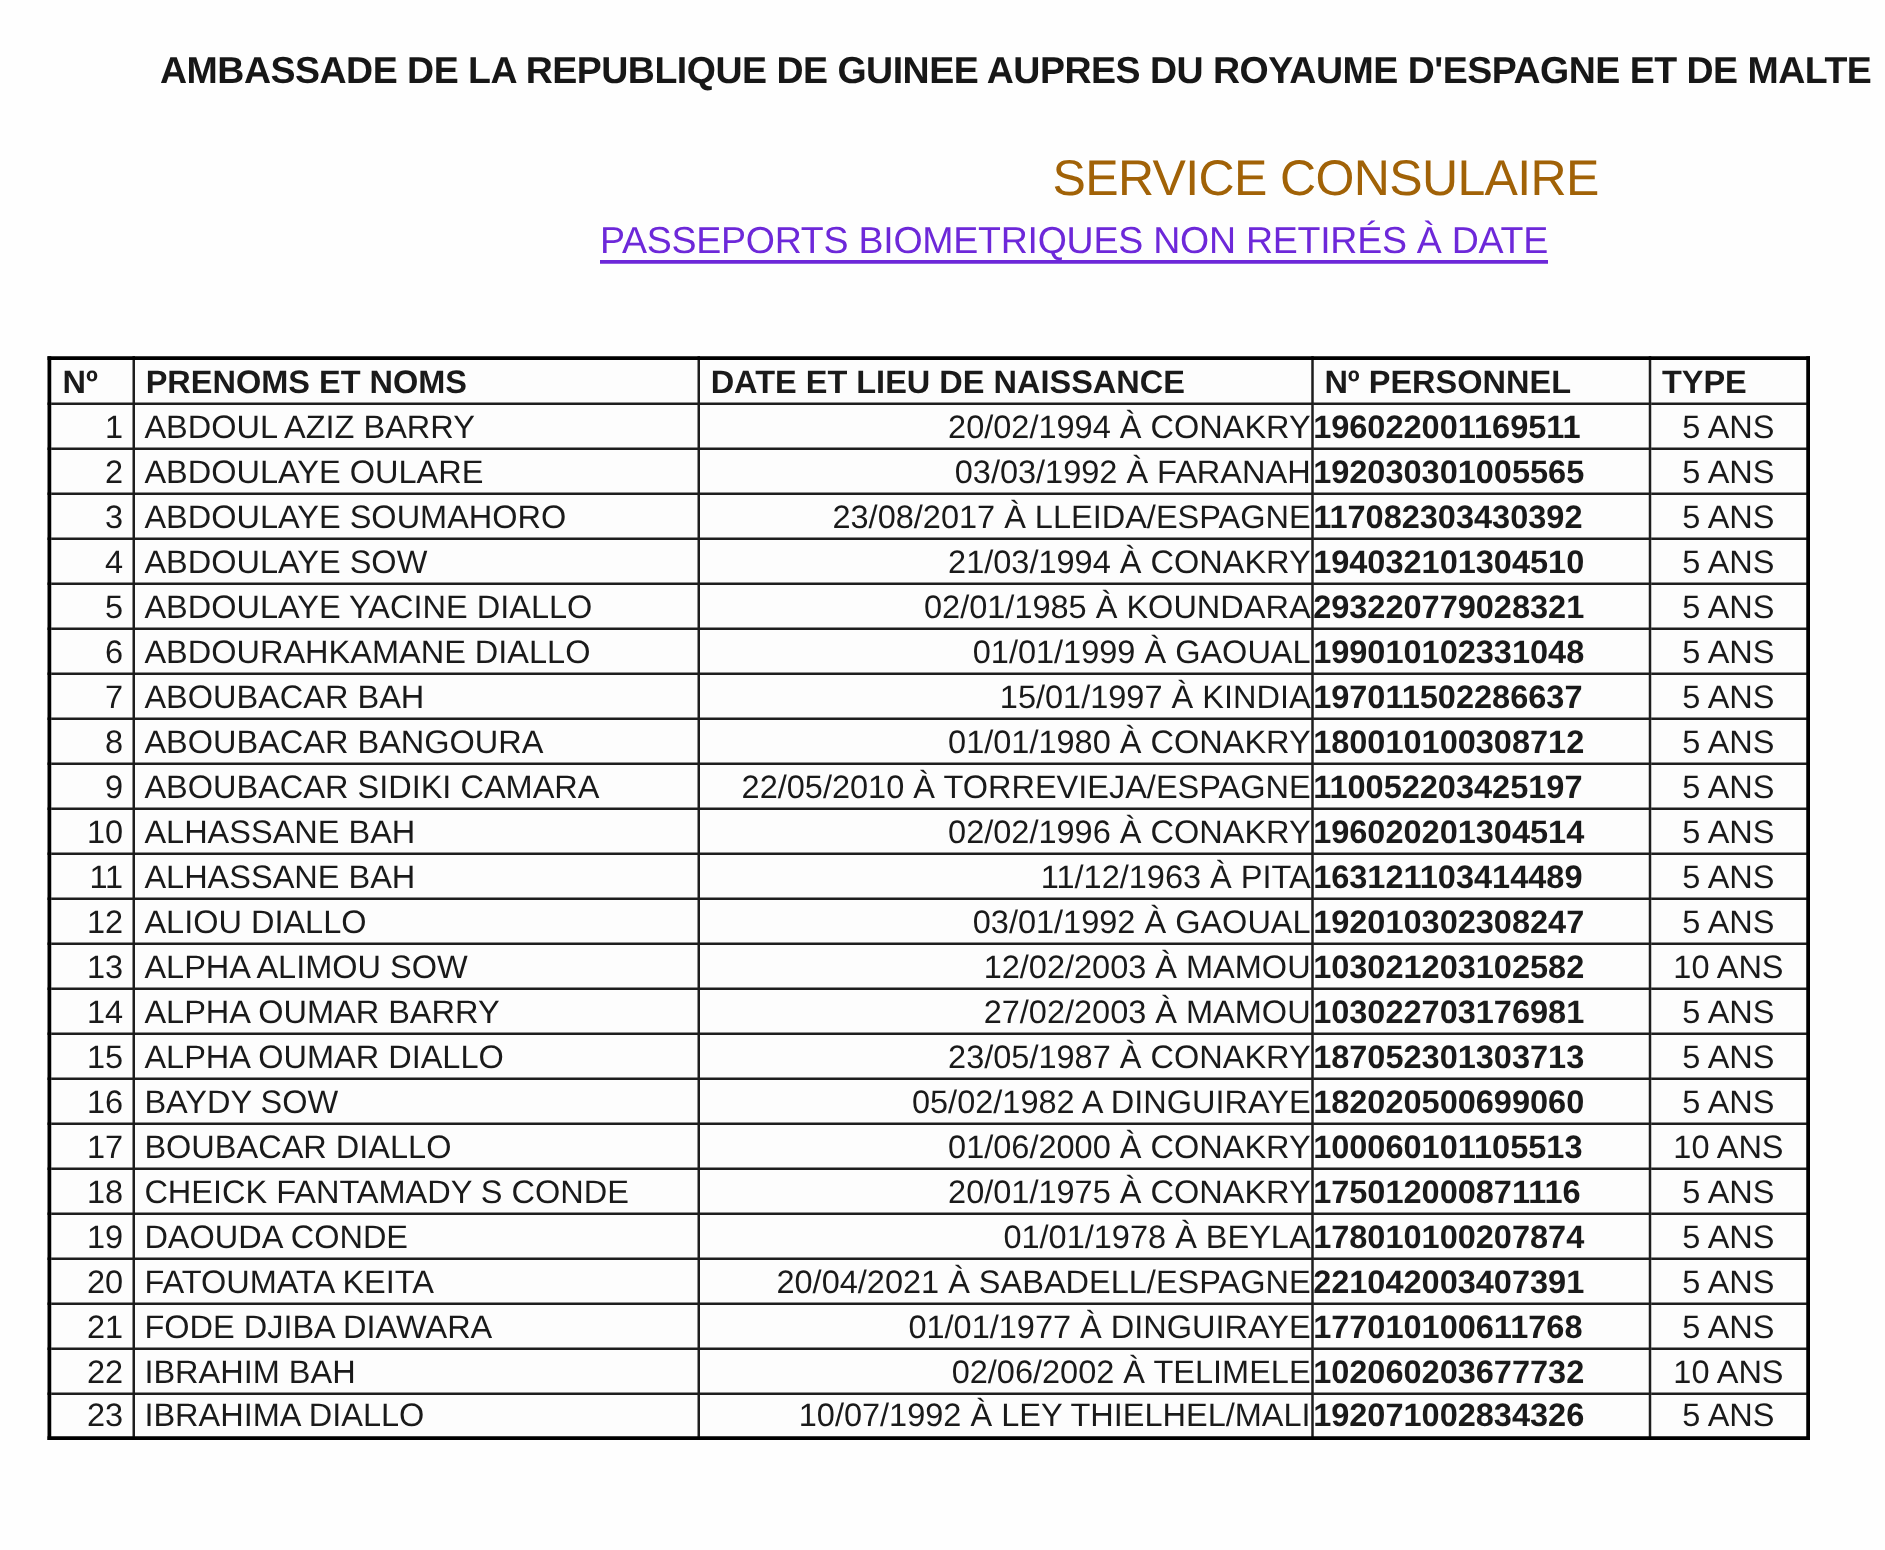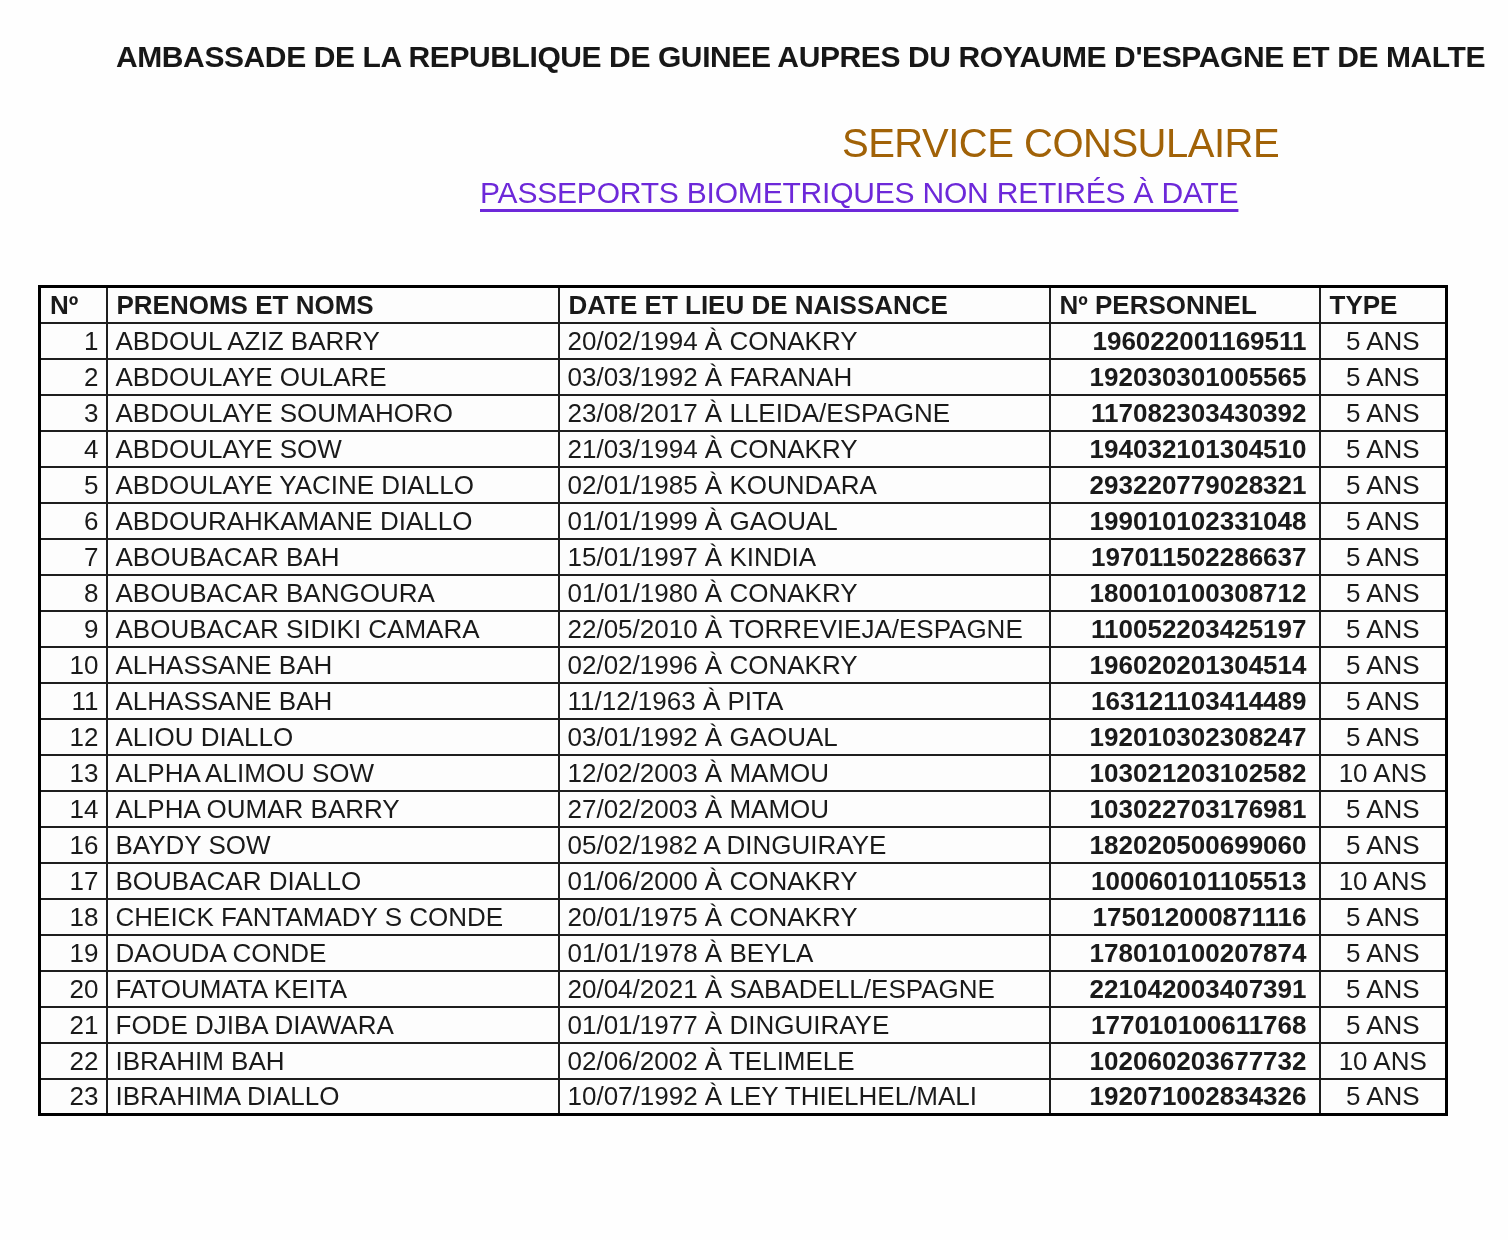--- a/index.html
+++ b/index.html
@@ -12,21 +12,21 @@
     position: relative;
     overflow: hidden;
   }
   .page {
     position: absolute;
     inset: 0;
     background: #fefefe;
   }
   .title-line1 {
     position: absolute;
-    left: 116px;
+    left: 128px;
     top: 40px;
     font-size: 30px;
     font-weight: 700;
     letter-spacing: -0.4px;
     white-space: nowrap;
     color: #171717;
   }
   .title-line2 {
     position: absolute;
     left: 842px;
@@ -72,23 +72,23 @@
   }
   table.passport-table { border: 3px solid #000000; padding-left: 40px; }
   thead th {
     font-weight: 700;
     text-align: left;
     padding-left: 9px;
     height: 35px;
   }
   td.cell-num    { text-align: right; padding-right: 7px; }
   td.cell-name   { text-align: left;  padding-left: 8px; margin-top: 12px; }
-  td.cell-birth  { text-align: left;  padding-left: 8px; }
+  td.cell-birth  { text-align: right;  padding-left: 8px; }
   td.cell-personnel {
-    text-align: right;
+    text-align: left;
     padding-right: 12px;
     font-weight: 700;
   }
   td.cell-type   { text-align: center; }
 </style>
 </head>
 <body>
 
 <div class="page">
 
@@ -222,20 +222,27 @@
         </tr>
 
         <tr>
           <td class="cell-num">14</td>
           <td class="cell-name">ALPHA OUMAR BARRY</td>
           <td class="cell-birth">27/02/2003 À MAMOU</td>
           <td class="cell-personnel">103022703176981</td>
           <td class="cell-type">5 ANS</td>
         </tr>
 
+        <tr>
+          <td class="cell-num">15</td>
+          <td class="cell-name">ALPHA OUMAR DIALLO</td>
+          <td class="cell-birth">23/05/1987 À CONAKRY</td>
+          <td class="cell-personnel">187052301303713</td>
+          <td class="cell-type">5 ANS</td>
+        </tr>
 
         <tr>
           <td class="cell-num">16</td>
           <td class="cell-name">BAYDY SOW</td>
           <td class="cell-birth">05/02/1982 A DINGUIRAYE</td>
           <td class="cell-personnel">182020500699060</td>
           <td class="cell-type">5 ANS</td>
         </tr>
 
         <tr>

